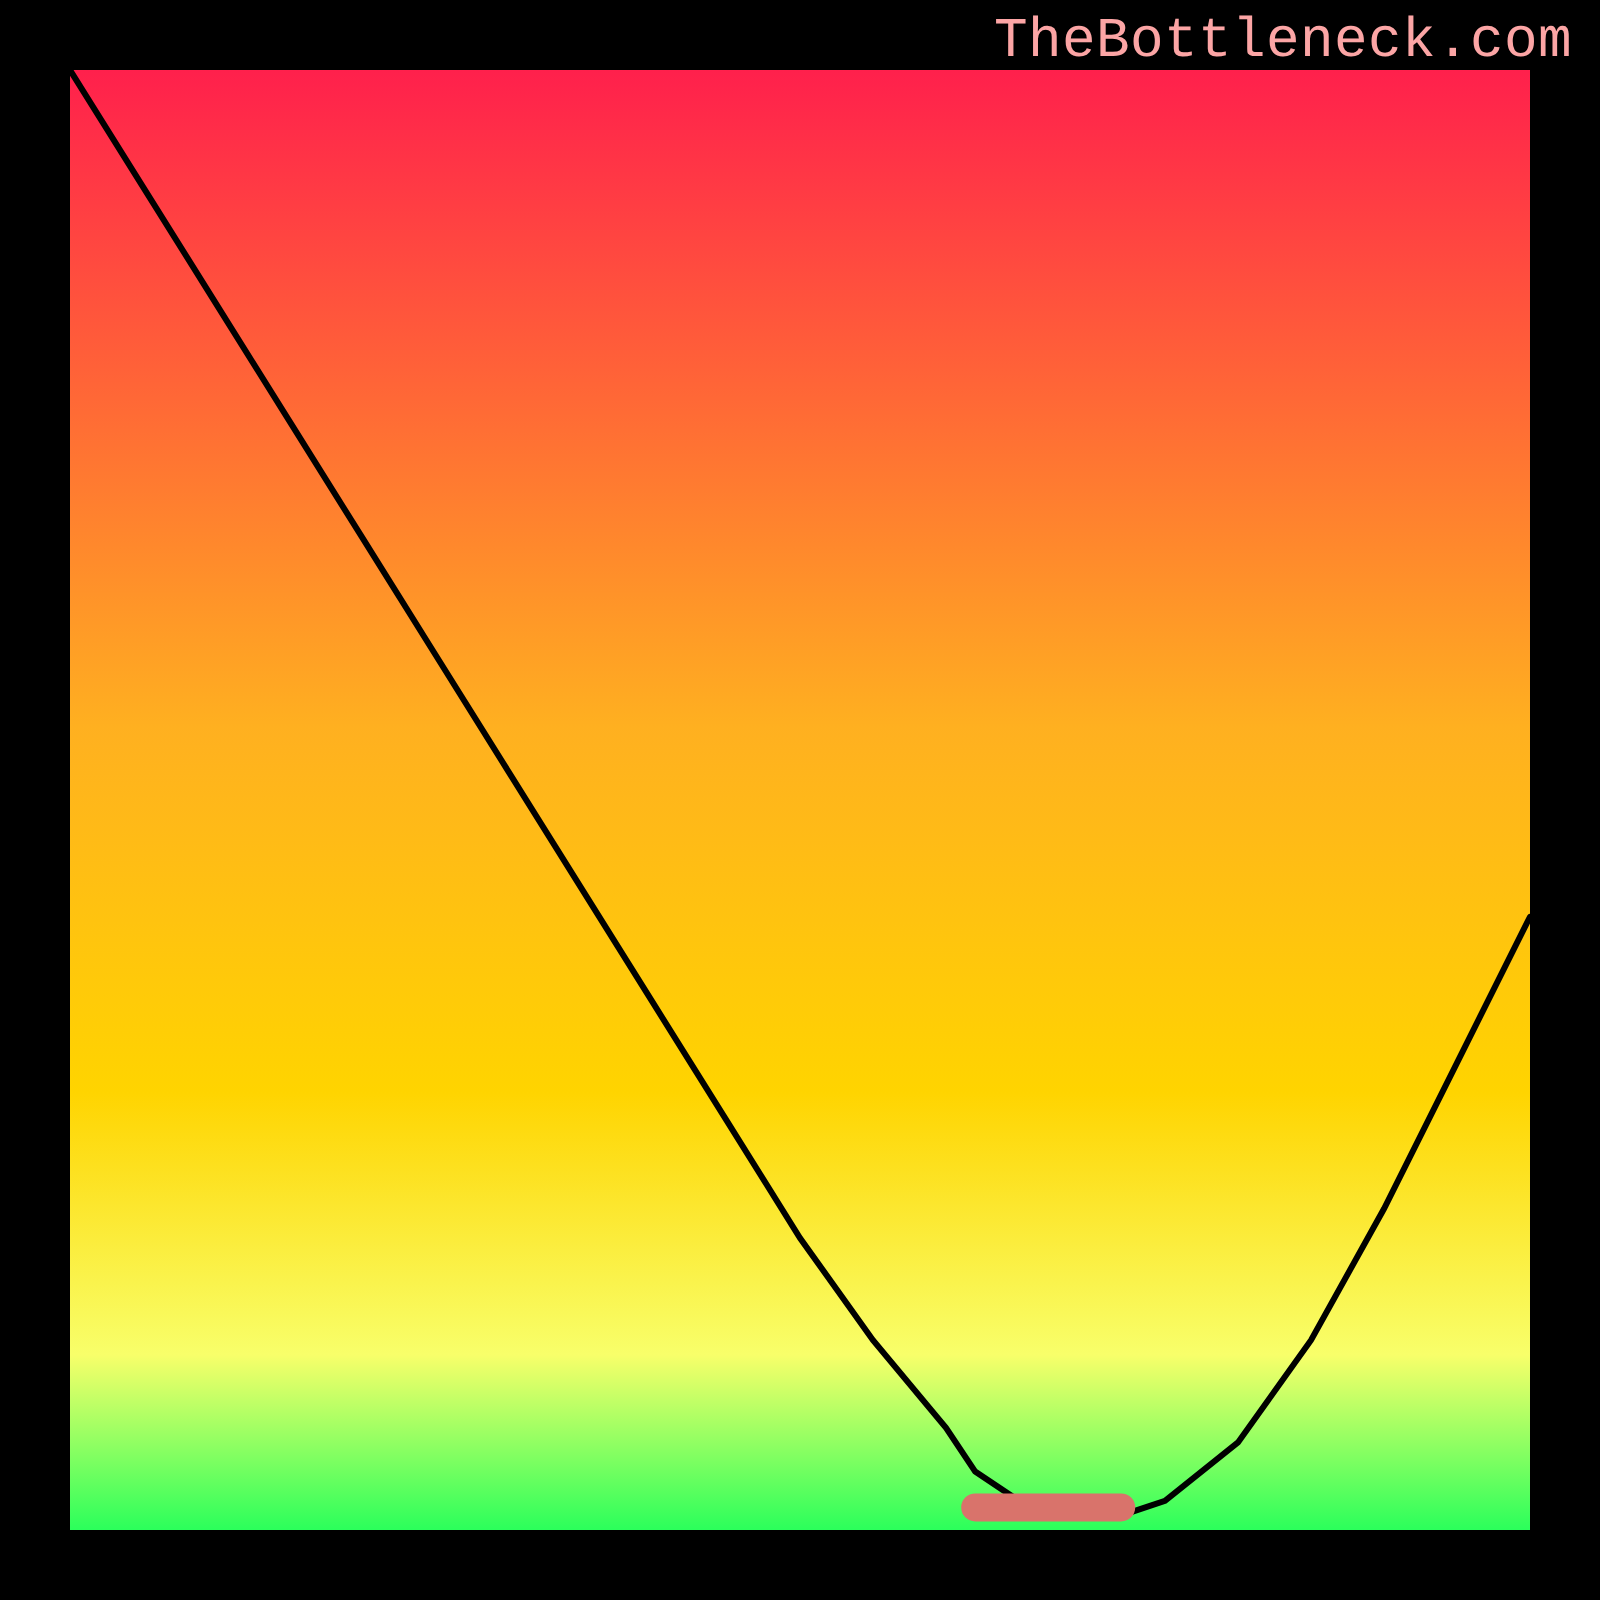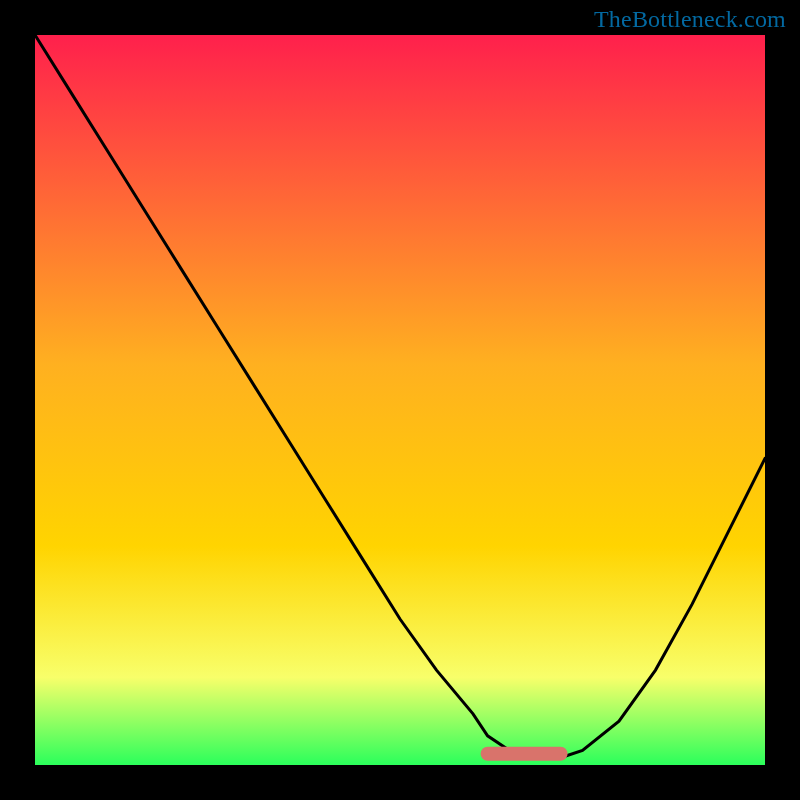--- a/index.html
+++ b/index.html
@@ -22,23 +22,23 @@
     position: absolute;
     left: 35px;
     top: 35px;
     width: 730px;
     height: 730px;
   }
   .watermark {
     position: absolute;
     top: 6px;
     right: 14px;
-    font-family: Liberation Serif, serif;
-    font-size: 24px;
-    color: #0369a1;
+    font-family: Liberation Mono, monospace;
+    font-size: 28px;
+    color: #fca5a5;
     letter-spacing: 0.2px;
     user-select: none;
   }
   svg { display: block; }
 </style>
 </head>
 <body>
 
 <div class="frame">
 

